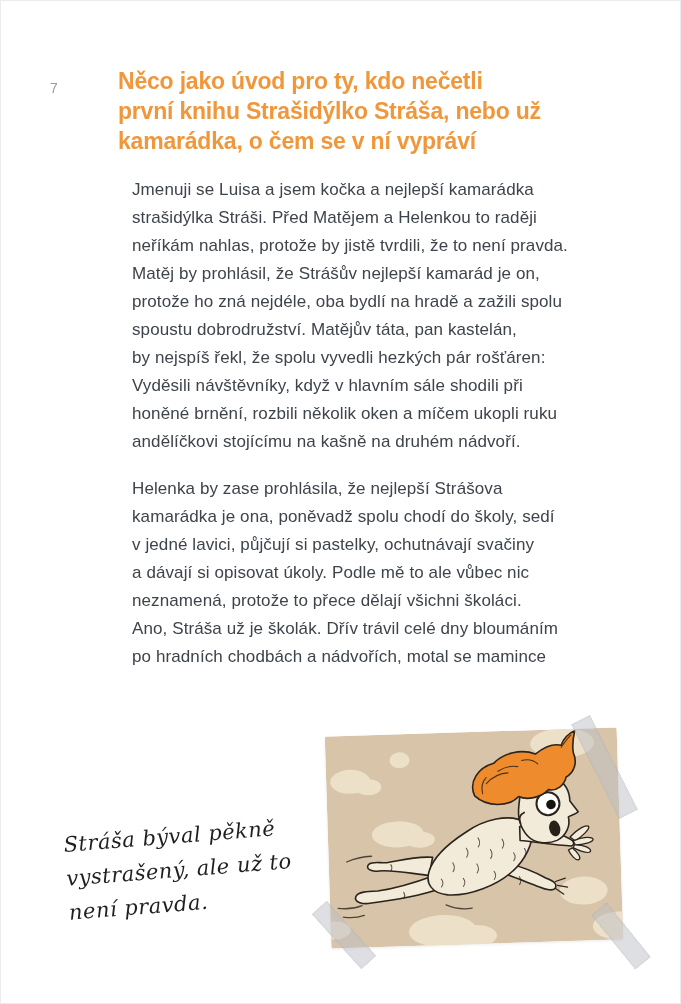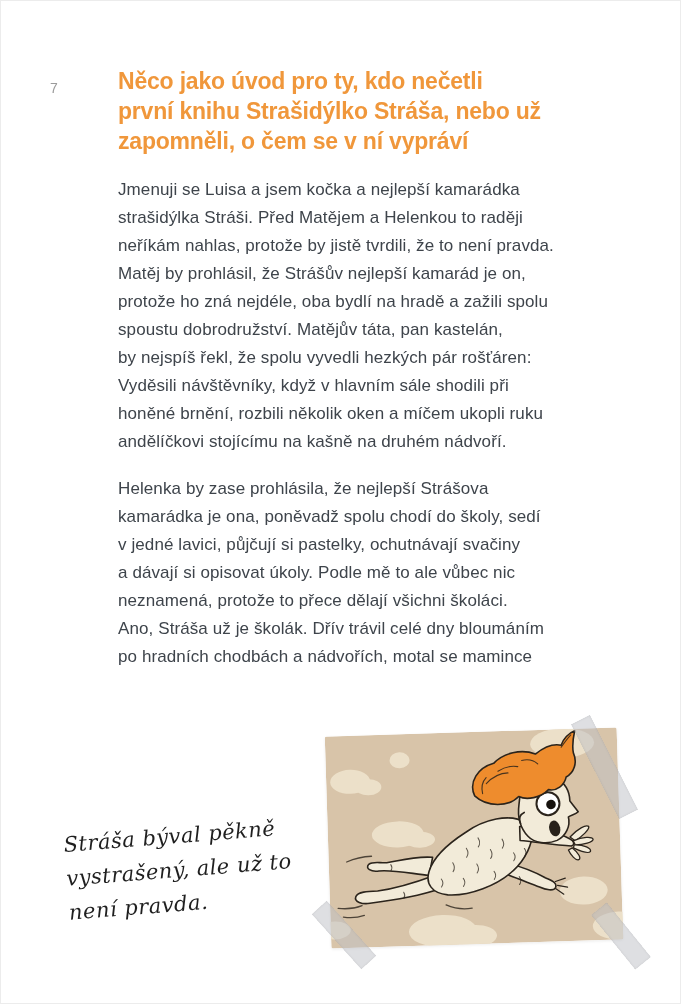--- a/index.html
+++ b/index.html
@@ -13,21 +13,21 @@
   .page-number {
     position:absolute; left:50px; top:80px;
     font-size:14px; color:#9b9b9b; letter-spacing:1px;
   }
   .heading {
     position:absolute; left:118px; top:66px; width:500px;
     font-size:23px; font-weight:bold; line-height:30px;
     color:#f0973b; letter-spacing:-0.2px; white-space:pre-line;
   }
   .body-par {
-    position:absolute; left:118px; width:520px;
+    position:absolute; left:132px; width:520px;
     font-size:17px; line-height:28px; color:#3e444b;
     letter-spacing:0.1px; white-space:pre;
   }
   .par-1 { top:176px; }
   .par-2 { top:475px; }
   .illustration {
     position:absolute; left:328px; top:732px; width:292px; height:212px;
     transform:rotate(-1.8deg); border-radius:2px; overflow:hidden;
     box-shadow:0 1px 3px rgba(0,0,0,0.08);
   }
@@ -49,21 +49,21 @@
 </style>
 </head>
 <body>
 
 <div class="page">
 
   <div class="page-number">7</div>
 
   <h1 class="heading">Něco jako úvod pro ty, kdo nečetli
 první knihu Strašidýlko Stráša, nebo už
-zapomněli, o čem se v ní vypráví</h1>
+kamarádka, o čem se v ní vypráví</h1>
 
   <p class="body-par par-1">Jmenuji se Luisa a jsem kočka a nejlepší kamarádka
 strašidýlka Stráši. Před Matějem a Helenkou to raději
 neříkám nahlas, protože by jistě tvrdili, že to není pravda.
 Matěj by prohlásil, že Strášův nejlepší kamarád je on,
 protože ho zná nejdéle, oba bydlí na hradě a zažili spolu
 spoustu dobrodružství. Matějův táta, pan kastelán,
 by nejspíš řekl, že spolu vyvedli hezkých pár rošťáren:
 Vyděsili návštěvníky, když v hlavním sále shodili při
 honěné brnění, rozbili několik oken a míčem ukopli ruku

